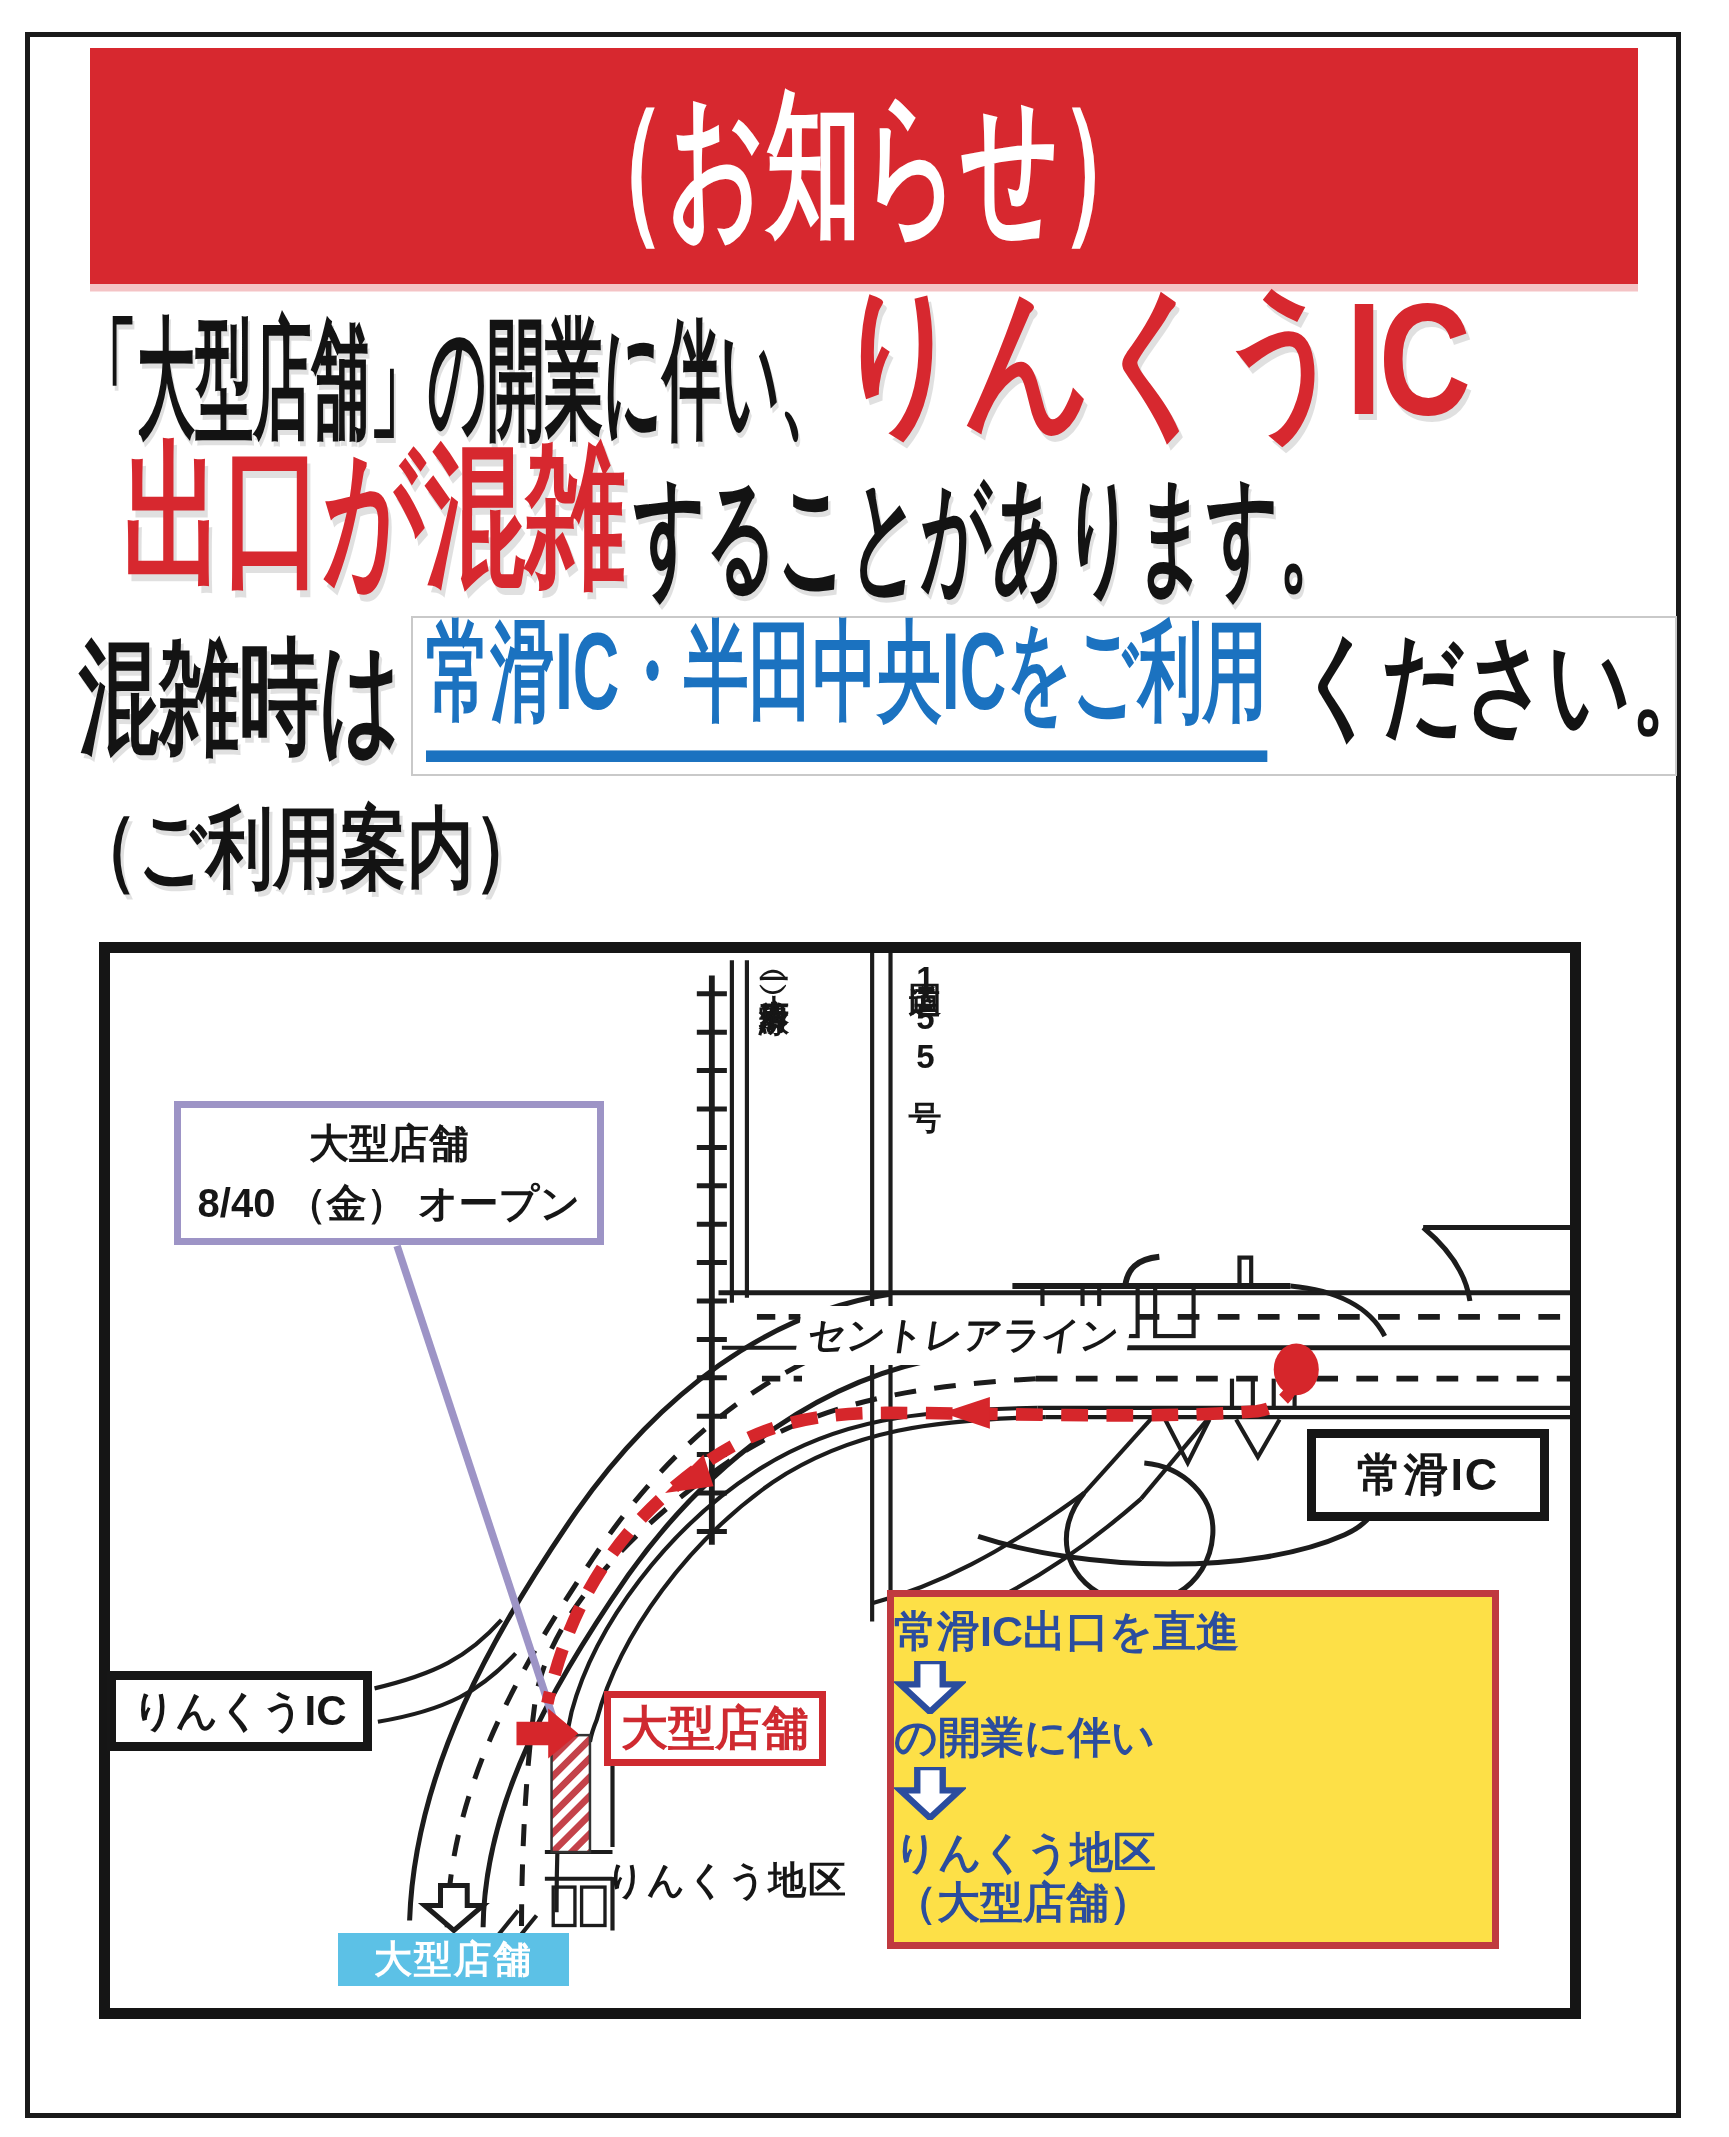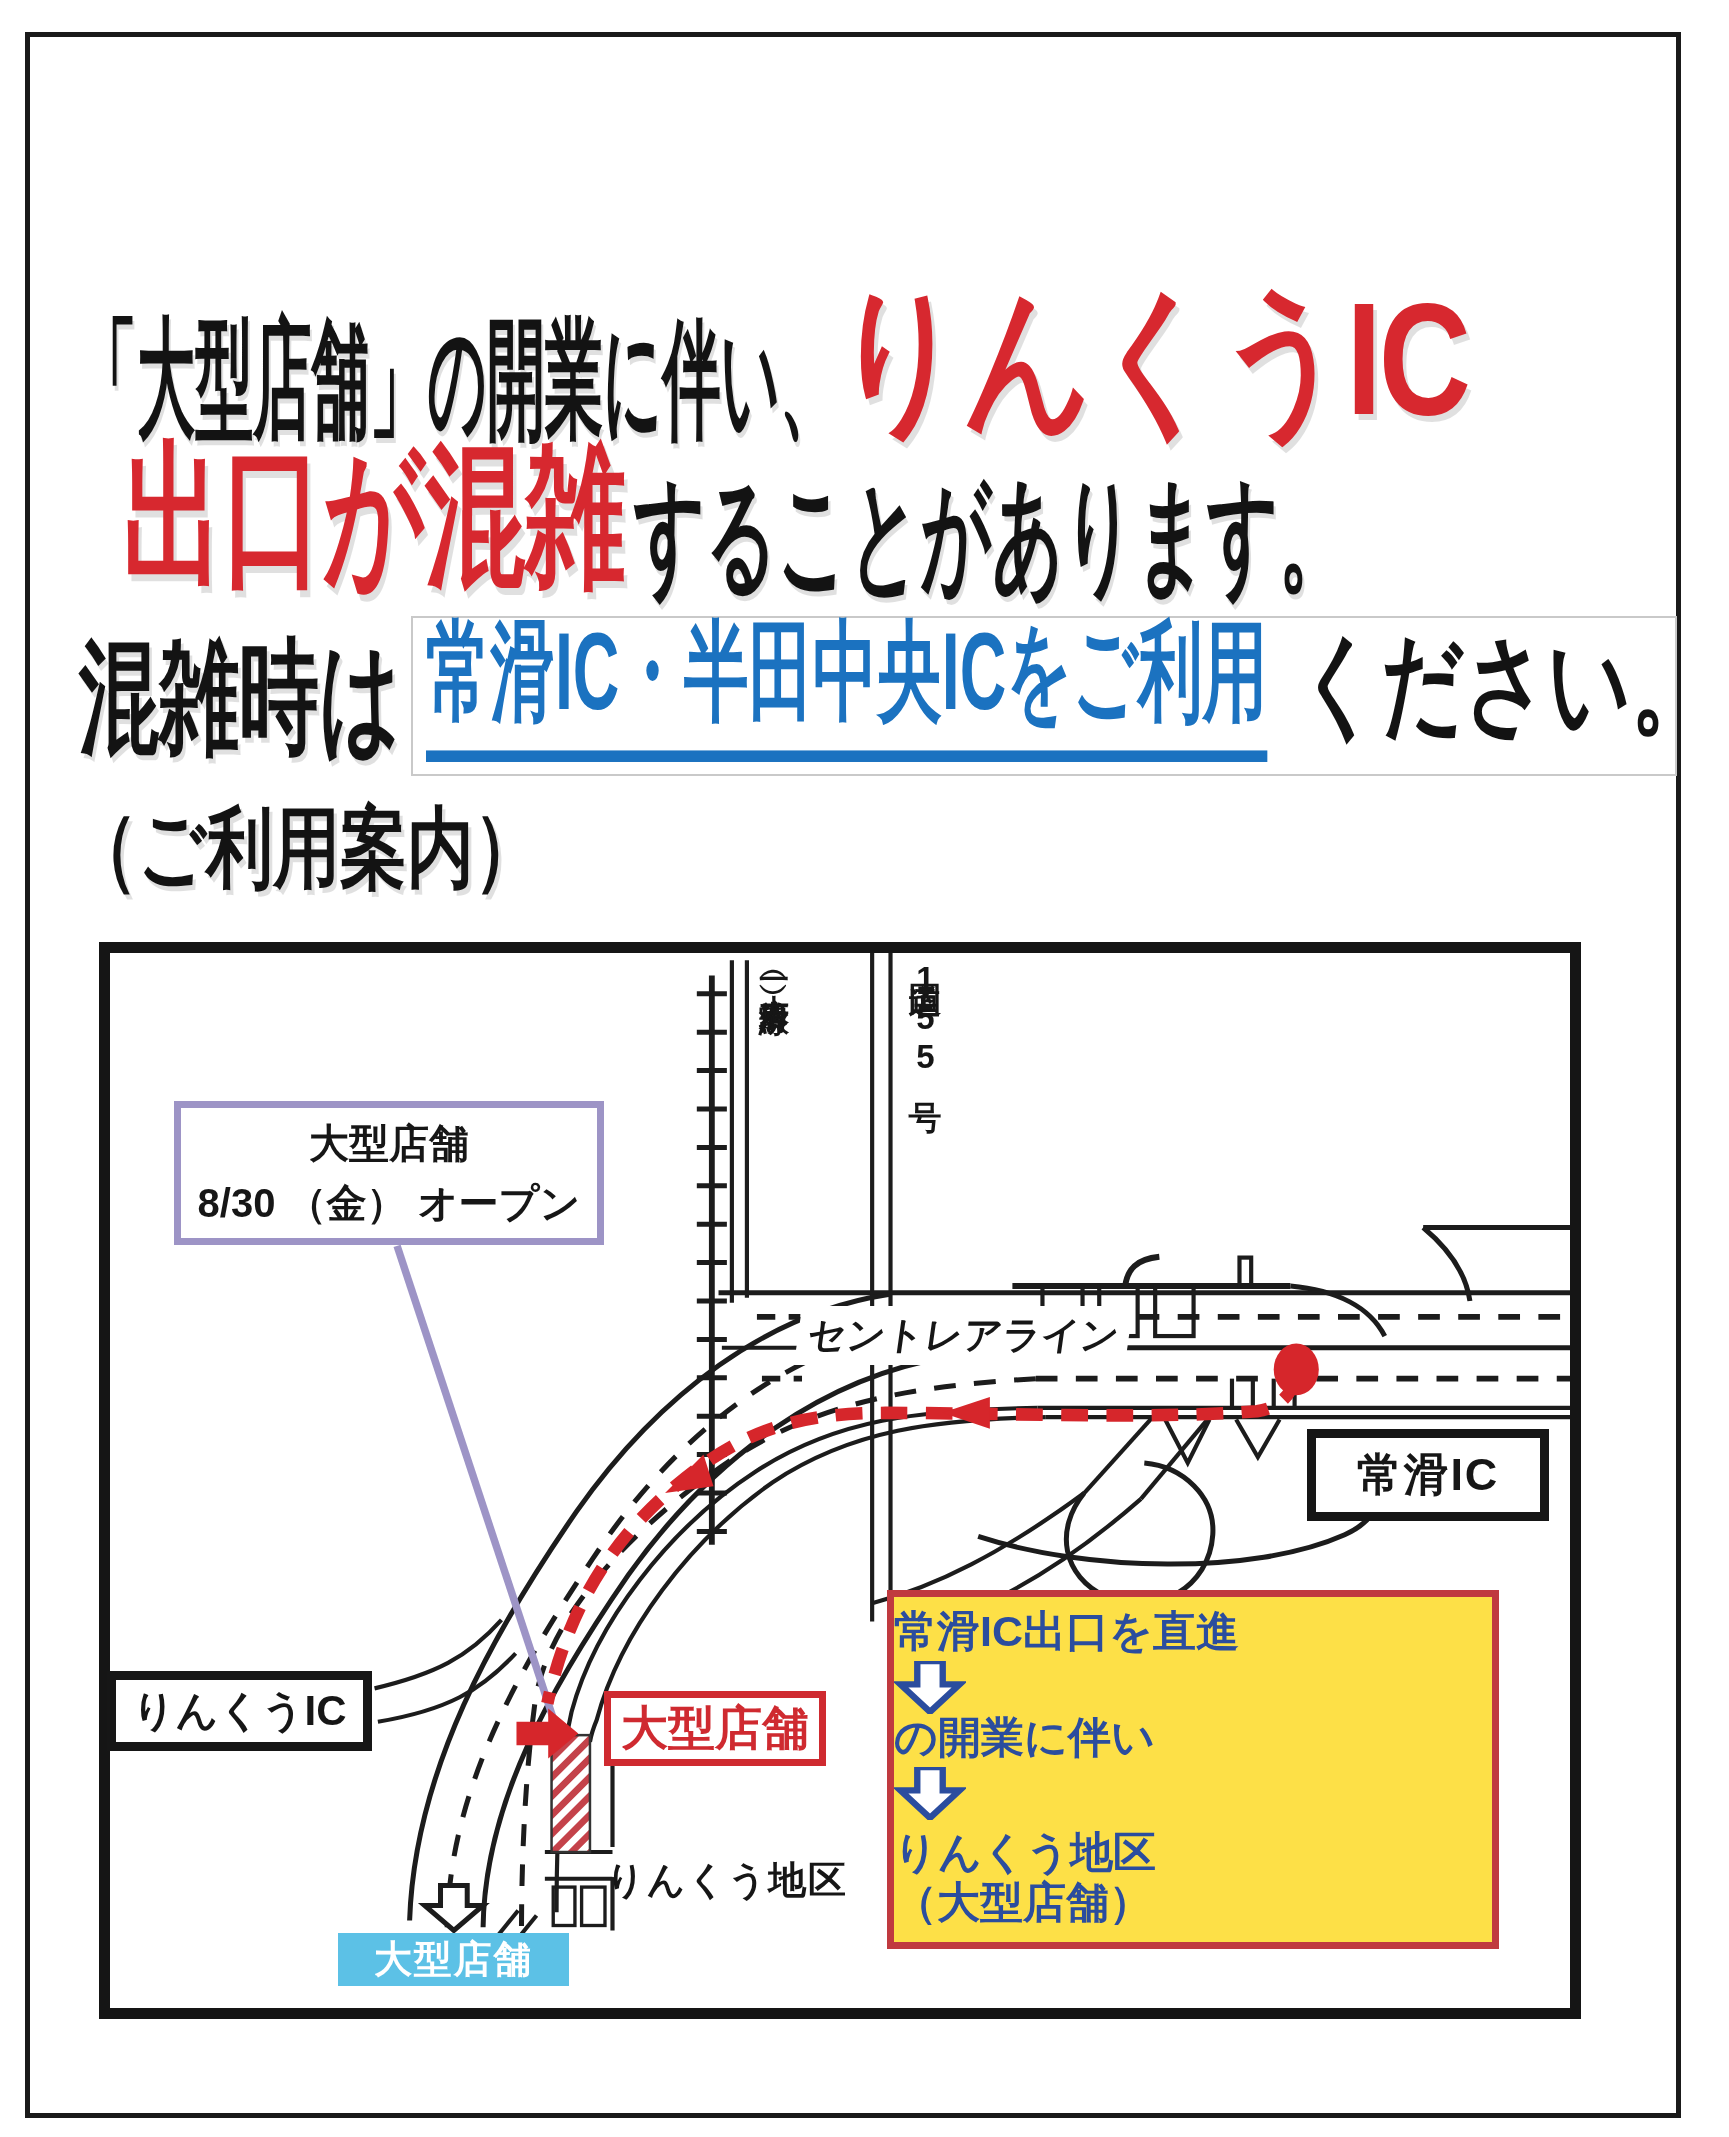--- a/index.html
+++ b/index.html
@@ -62,20 +62,23 @@
   #box-flow .f4{margin-top:5px;}
   .shadowed{text-shadow:4.2px 5px 0 rgba(0,0,0,0.12);}
 </style>
 </head>
 <body>
 
 <div id="page">
 
   <div class="abs" id="page-border"></div>
 
+  <div class="abs" id="banner">
+    <span class="t">（お知らせ）</span>
+  </div>
 
   <div class="abs line shadowed" id="line1">
     <span class="seg s1"><span class="blk">「大型店舗」の開業に伴い、</span></span>
     <span class="seg s2"><span class="red">りんくうIC</span></span>
   </div>
 
   <div class="abs line shadowed" id="line2">
     <span class="seg s1"><span class="red">出口が混雑</span></span>
     <span class="seg s2"><span class="blk">することがあります。</span></span>
   </div>
@@ -193,21 +196,21 @@
 
   <div class="abs" id="map-border"></div>
 
   <div class="map-label" id="lbl-railway">（一）大府常滑線</div>
   <div class="map-label" id="lbl-r155">国道155号</div>
   <div class="map-label" id="lbl-centrairline">セントレアライン</div>
   <div class="map-label" id="lbl-district">りんくう地区</div>
 
   <div class="abs" id="box-callout">
     <div>大型店舗</div>
-    <div>8/30 （金） オープン</div>
+    <div>8/40 （金） オープン</div>
   </div>
 
   <div class="abs" id="box-tokoname">常滑IC</div>
   <div class="abs" id="box-rinkuic">りんくうIC</div>
   <div class="abs" id="box-store">大型店舗</div>
   <div class="abs" id="box-centrair">大型店舗</div>
 
   <div class="abs" id="box-flow">
     <div class="fl f1">常滑IC出口を直進</div>
     <div class="arrow-wrap">

